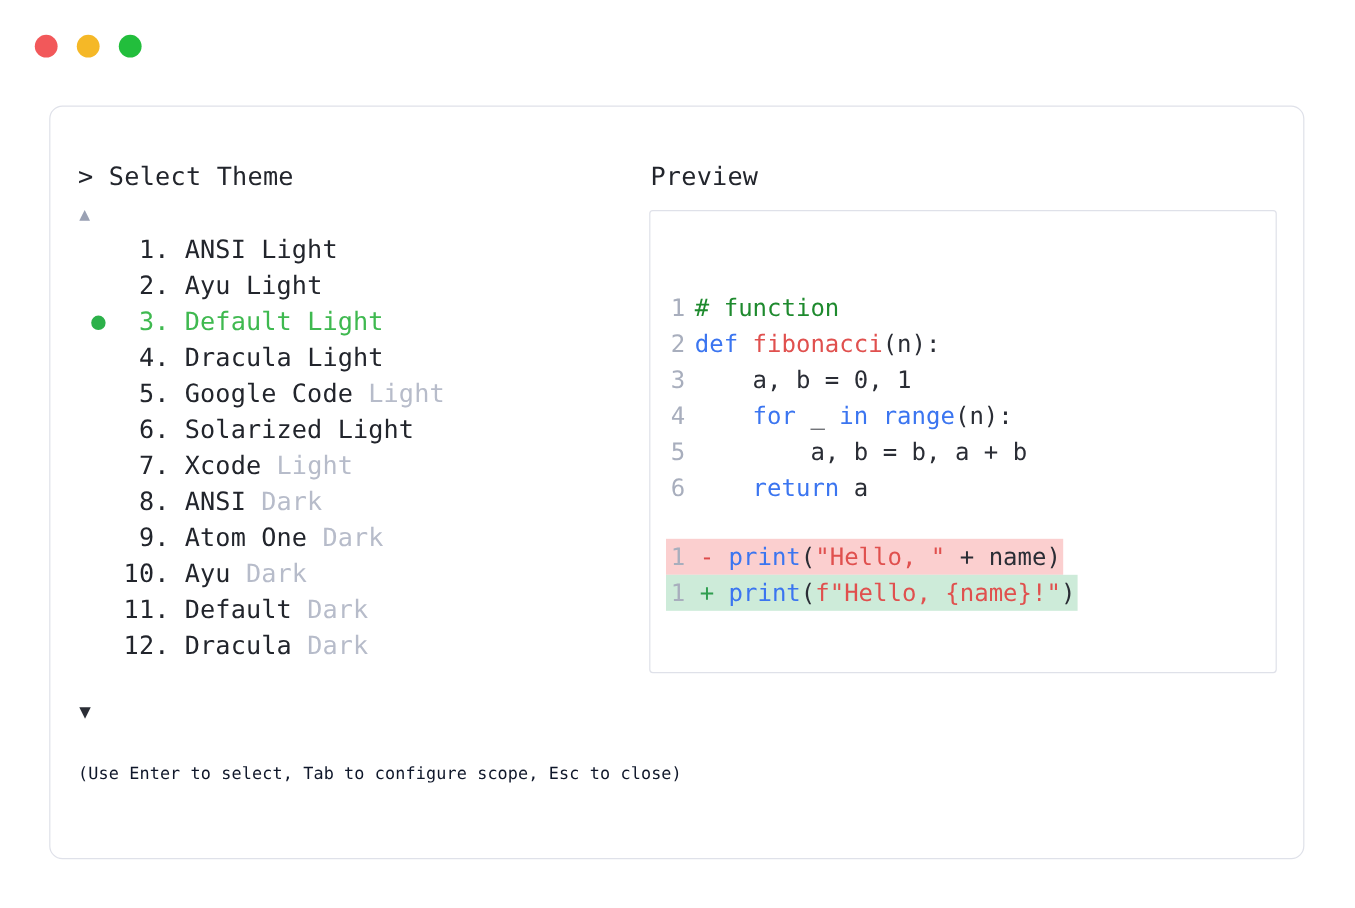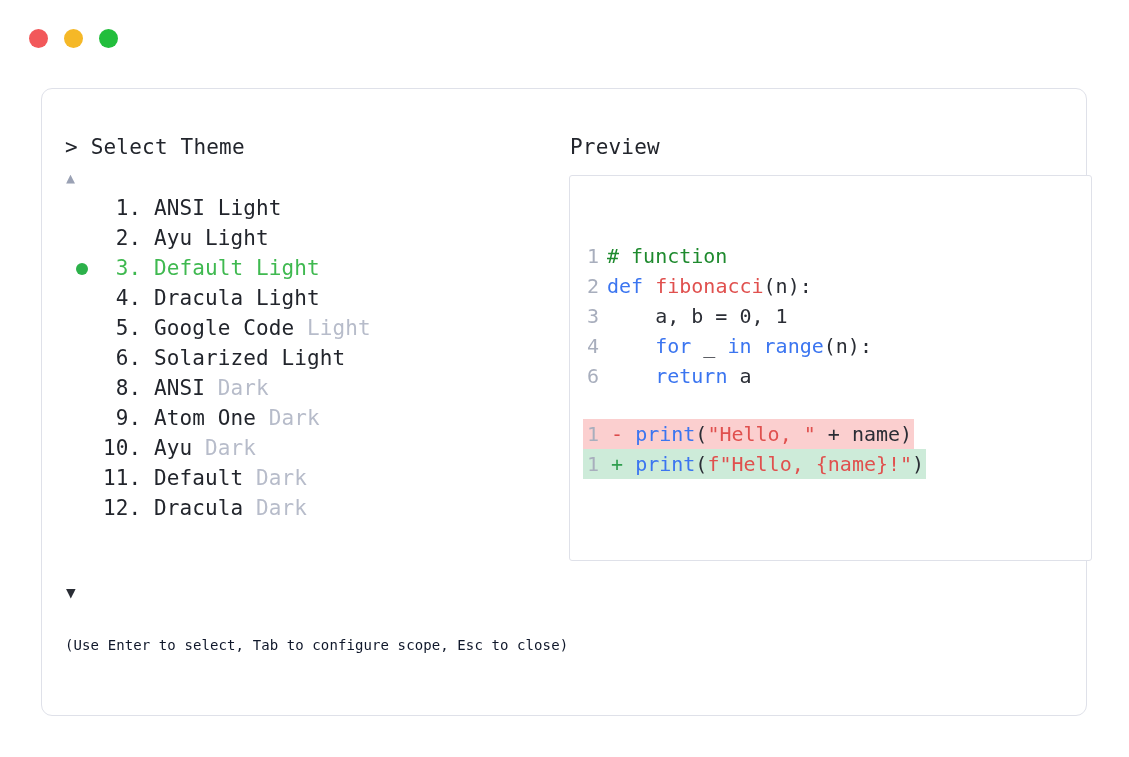--- a/index.html
+++ b/index.html
@@ -139,21 +139,20 @@
     letter-spacing: 0.1px;
   }
 
   
   .right-pane {
     position: absolute;
     left: 499px;
     top: 0;
     width: 530px;
     height: 100%;
-    margin-left: 28px;
   }
   .preview-title {
     position: absolute;
     left: 1px;
     top: 46px;
     font-size: 21px;
     color: #22252c;
     letter-spacing: 0.2px;
   }
   .preview-box {
@@ -229,20 +228,21 @@
 
       <div class="scroll-arrow up">▲</div>
 
       <div class="theme-list">
           <div class="theme-item"><span class="bullet-col"></span><span class="item-text"><span class="num"> 1. </span><span class="name">ANSI </span><span class="name">Light</span></span></div>
           <div class="theme-item"><span class="bullet-col"></span><span class="item-text"><span class="num"> 2. </span><span class="name">Ayu </span><span class="name">Light</span></span></div>
           <div class="theme-item selected"><span class="bullet-col"><span class="bullet-dot" style="background: rgb(44, 177, 74);"></span></span><span class="item-text"><span class="num"> 3. </span><span class="name">Default </span><span class="name">Light</span></span></div>
           <div class="theme-item"><span class="bullet-col"></span><span class="item-text"><span class="num"> 4. </span><span class="name">Dracula </span><span class="name">Light</span></span></div>
           <div class="theme-item"><span class="bullet-col"></span><span class="item-text"><span class="num"> 5. </span><span class="name">Google Code </span><span class="tag">Light</span></span></div>
           <div class="theme-item"><span class="bullet-col"></span><span class="item-text"><span class="num"> 6. </span><span class="name">Solarized </span><span class="name">Light</span></span></div>
+          <div class="theme-item"><span class="bullet-col"></span><span class="item-text"><span class="num"> 7. </span><span class="name">Xcode </span><span class="tag">Light</span></span></div>
           <div class="theme-item"><span class="bullet-col"></span><span class="item-text"><span class="num"> 8. </span><span class="name">ANSI </span><span class="tag">Dark</span></span></div>
           <div class="theme-item"><span class="bullet-col"></span><span class="item-text"><span class="num"> 9. </span><span class="name">Atom One </span><span class="tag">Dark</span></span></div>
           <div class="theme-item"><span class="bullet-col"></span><span class="item-text"><span class="num">10. </span><span class="name">Ayu </span><span class="tag">Dark</span></span></div>
           <div class="theme-item"><span class="bullet-col"></span><span class="item-text"><span class="num">11. </span><span class="name">Default </span><span class="tag">Dark</span></span></div>
           <div class="theme-item"><span class="bullet-col"></span><span class="item-text"><span class="num">12. </span><span class="name">Dracula </span><span class="tag">Dark</span></span></div>
         </div>
 
       <div class="scroll-arrow down">▼</div>
 
       <div class="footer-hint">(Use Enter to select, Tab to configure scope, Esc to close)</div>
@@ -250,20 +250,21 @@
 
     <div class="right-pane">
       <div class="preview-title">Preview</div>
 
       <div class="preview-box">
         <div class="code-area">
             <div class="code-line"><span class="gutter">1</span><span class="gutter-sp"> </span><span class="t-comment"># function</span></div>
             <div class="code-line"><span class="gutter">2</span><span class="gutter-sp"> </span><span class="t-kw">def </span><span class="t-fn">fibonacci</span><span class="t-plain">(n):</span></div>
             <div class="code-line"><span class="gutter">3</span><span class="gutter-sp"> </span><span class="t-plain">    a, b = 0, 1</span></div>
             <div class="code-line"><span class="gutter">4</span><span class="gutter-sp"> </span><span class="t-plain">    </span><span class="t-kw">for </span><span class="t-plain">_ </span><span class="t-kw">in </span><span class="t-call">range</span><span class="t-plain">(n):</span></div>
+            <div class="code-line"><span class="gutter">5</span><span class="gutter-sp"> </span><span class="t-plain">        a, b = b, a + b</span></div>
             <div class="code-line"><span class="gutter">6</span><span class="gutter-sp"> </span><span class="t-plain">    </span><span class="t-kw">return </span><span class="t-plain">a</span></div>
             <div class="code-spacer"></div>
             <div><span class="diff-line diff-del"><span class="gutter">1</span><span class="diff-mark-del"> - </span><span class="t-call">print</span><span class="t-plain">(</span><span class="t-str">"Hello, "</span><span class="t-plain"> + name)</span></span></div>
             <div><span class="diff-line diff-add"><span class="gutter">1</span><span class="diff-mark-add"> + </span><span class="t-call">print</span><span class="t-plain">(</span><span class="t-str">f"Hello, {name}!"</span><span class="t-plain">)</span></span></div>
           </div>
       </div>
     </div>
 
   </div>
 </div>

